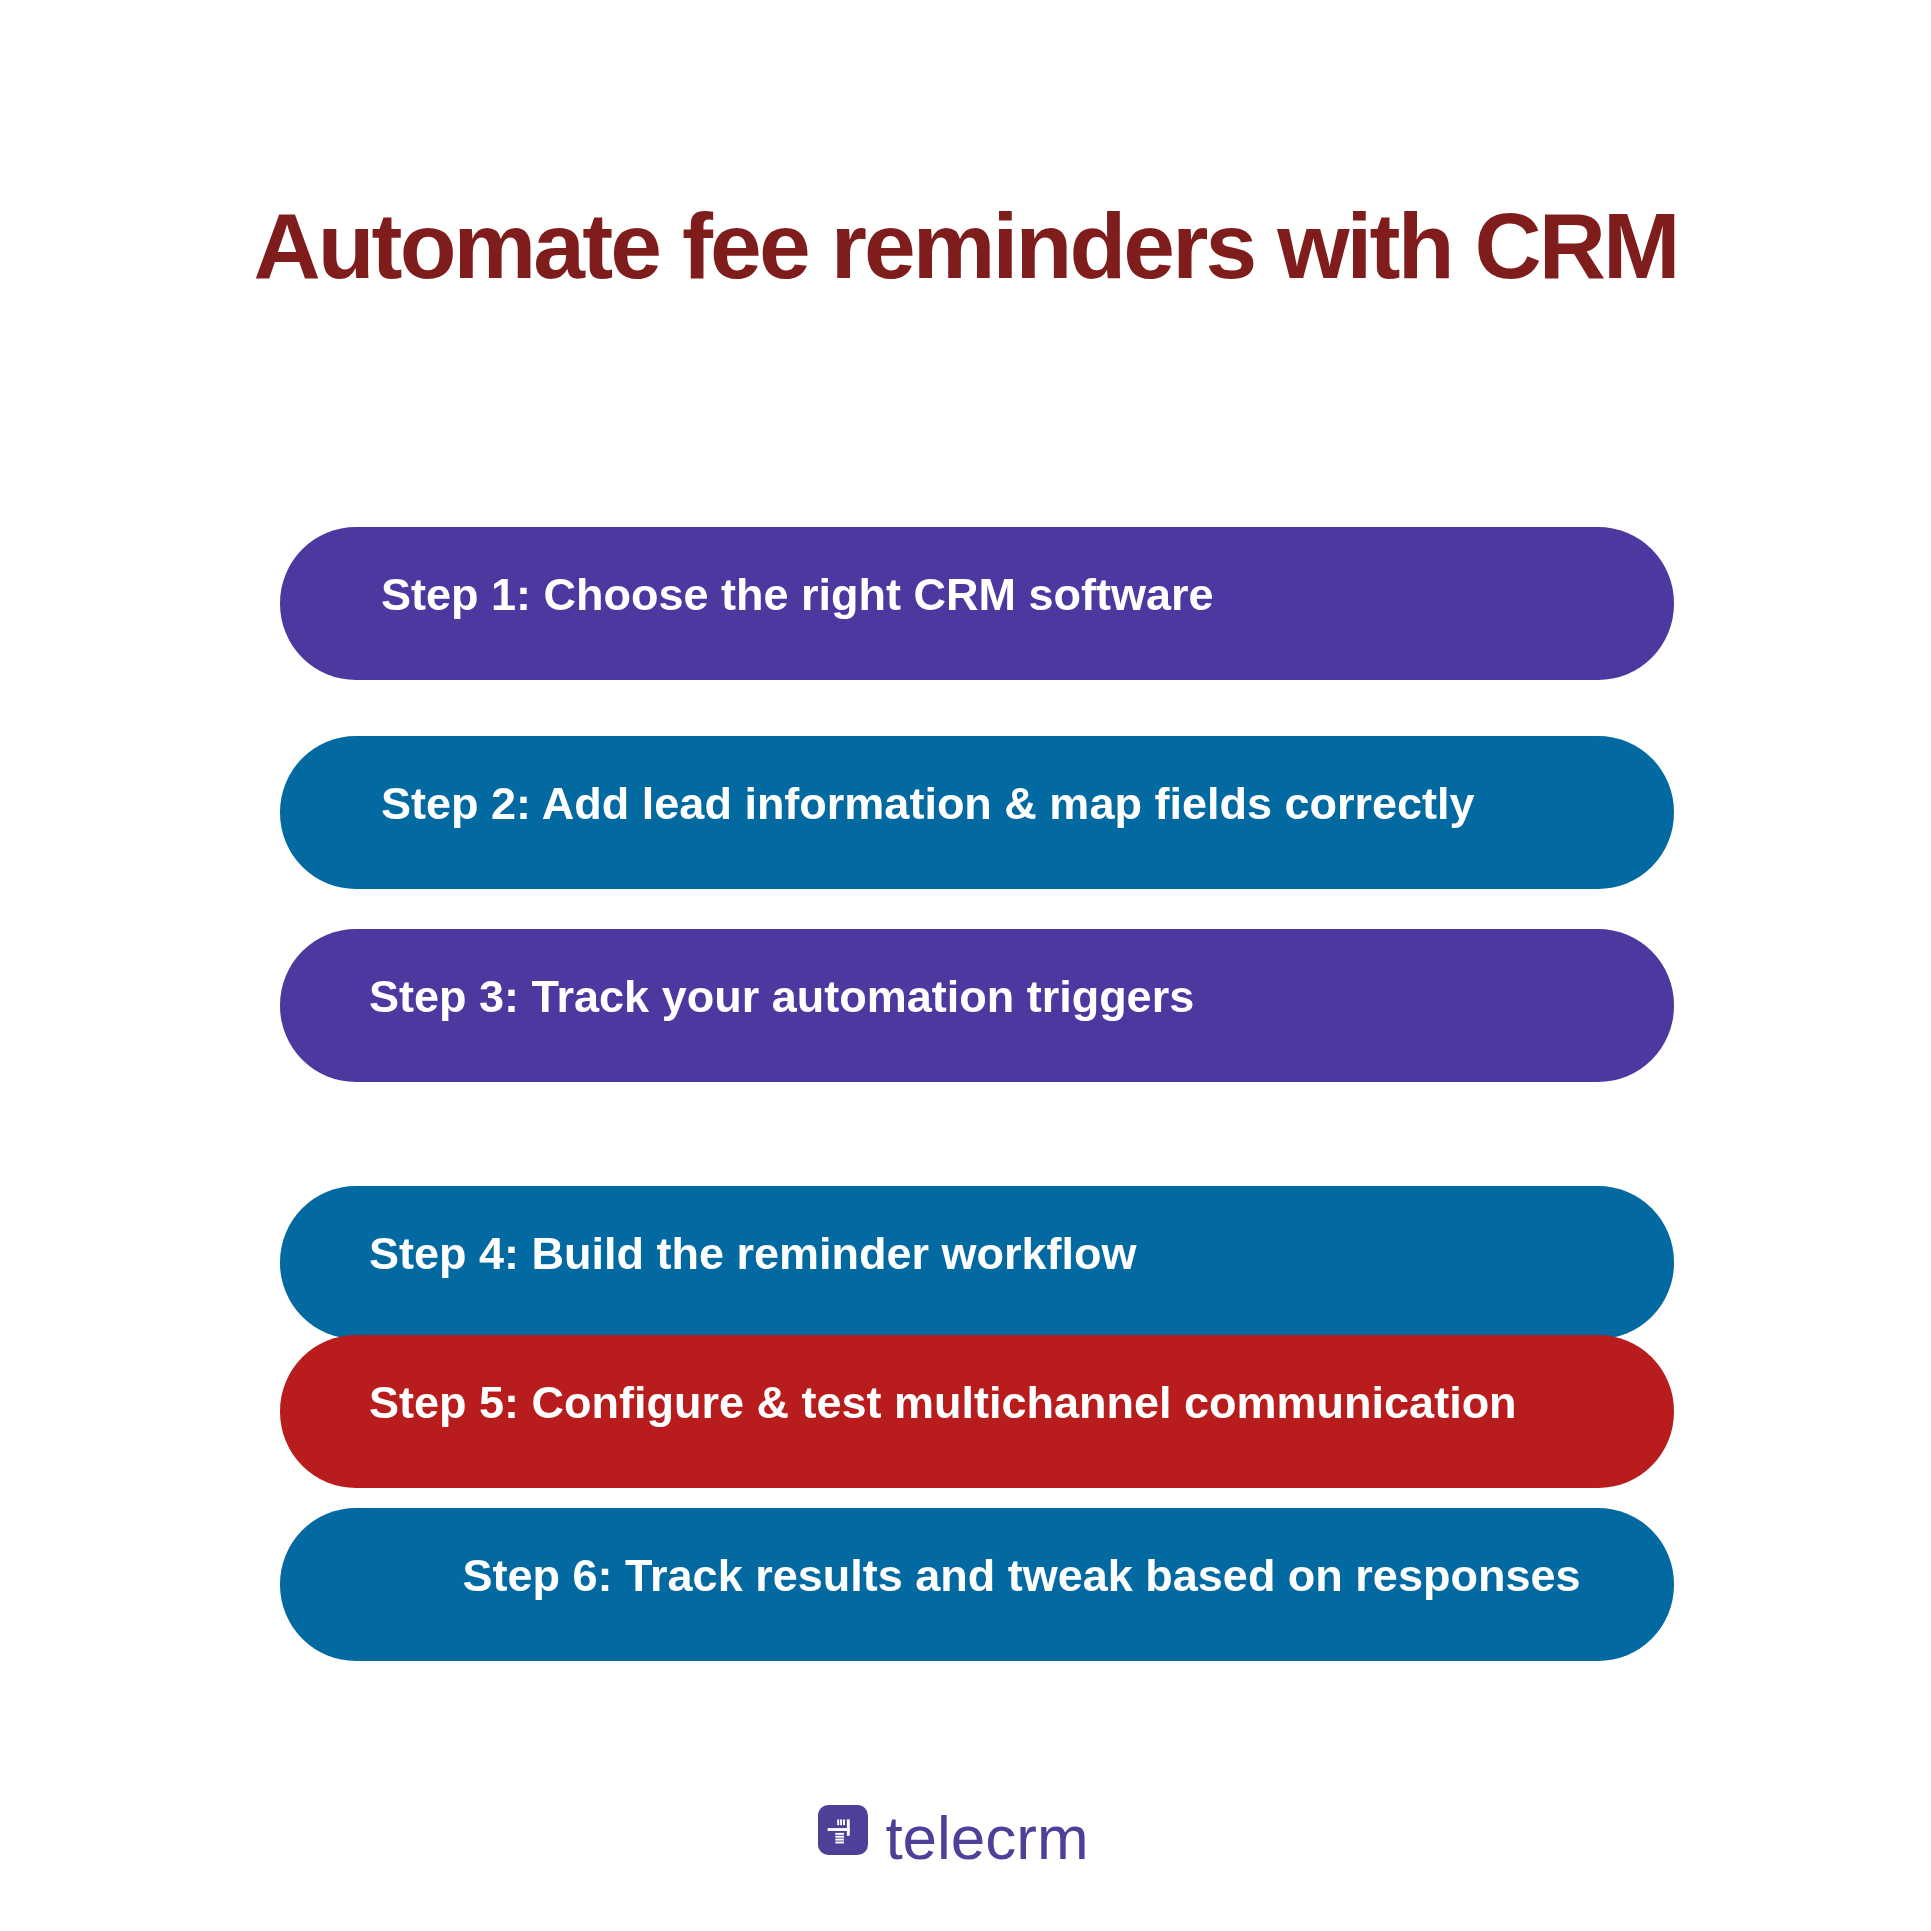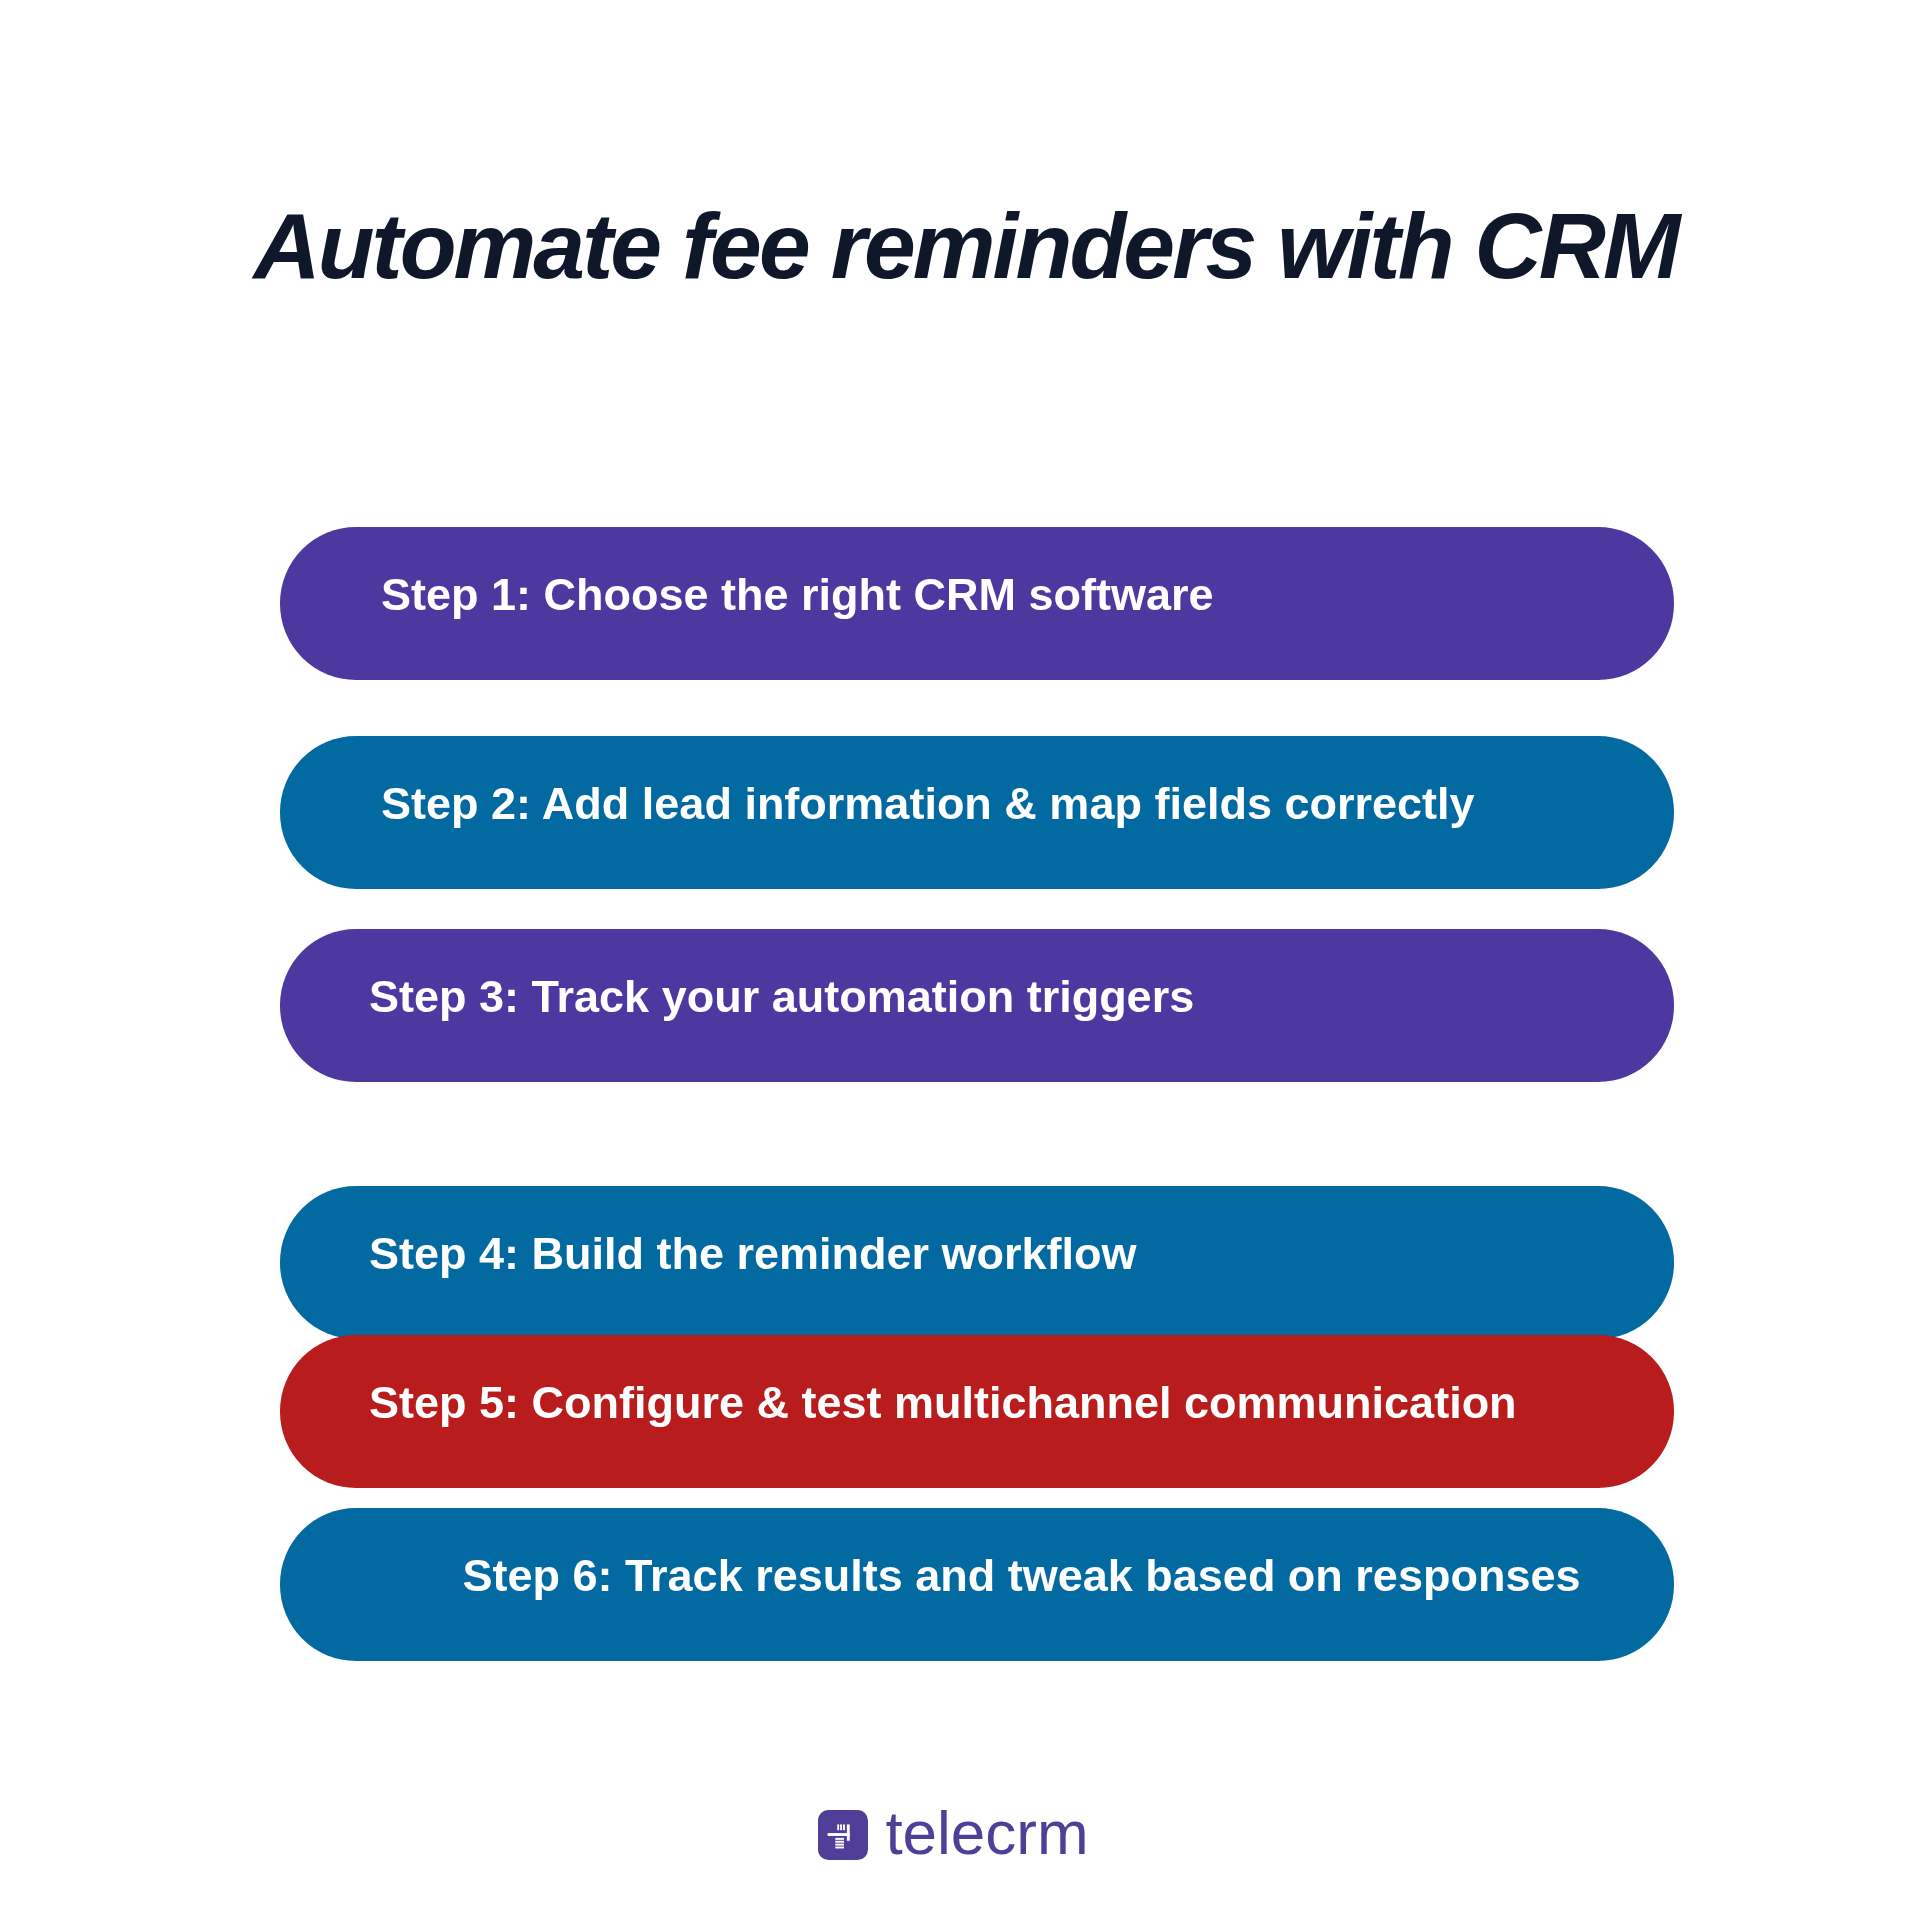--- a/index.html
+++ b/index.html
@@ -1,36 +1,36 @@
 <!DOCTYPE html>
 <html><head>
 <meta charset="utf-8">
 <style>
   html, body { margin: 0; padding: 0; background: #ffffff; }
   body { width: 1931px; height: 1931px; position: relative; overflow: hidden;
          font-family: "Liberation Sans", sans-serif; }
   .title {
     position: absolute; left: 0; top: 183px; width: 1931px;
-    text-align: center; color: #0f172a; font-weight: bold;
-    font-size: 93px; line-height: 126px; letter-spacing: -2.9px; font-style: italic;
+    text-align: center; color: #7f1d1d; font-weight: bold;
+    font-size: 93px; line-height: 126px; letter-spacing: -2.9px;
   }
   .title span { display: block; }
   .pill {
     position: absolute; left: 280px; width: 1394px; height: 153px;
     border-radius: 76px; box-sizing: border-box;
     display: flex; align-items: center;
     color: #ffffff; font-weight: bold; font-size: 45px;
   }
   .pill .label { position: relative; top: -8.7px; }
   .dark { background: #4d389f; }
   .light { background: #0369a1; }
   .dark2 { background: #b91c1c; margin-top: 20px; }
   .logo {
     position: absolute; left: 818px; top: 1805px; height: 60px;
-    display: flex; align-items: center;
+    display: flex; align-items: flex-start;
   }
   .logo-mark {
     width: 50px; height: 50px; border-radius: 10.6px; background: #503f98;
     position: relative; margin-right: 17.4px;
   }
   .logo-text { color: #503f98; font-size: 62px; font-weight: normal; letter-spacing: 0px; position: relative; top: -2.9px; }
 </style>
 </head>
 <body>
 

